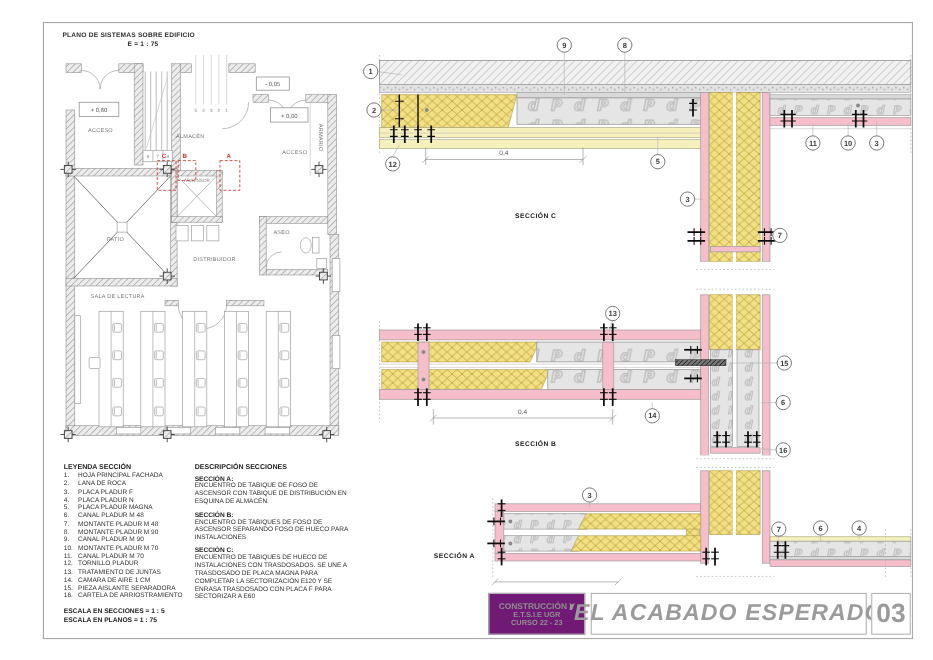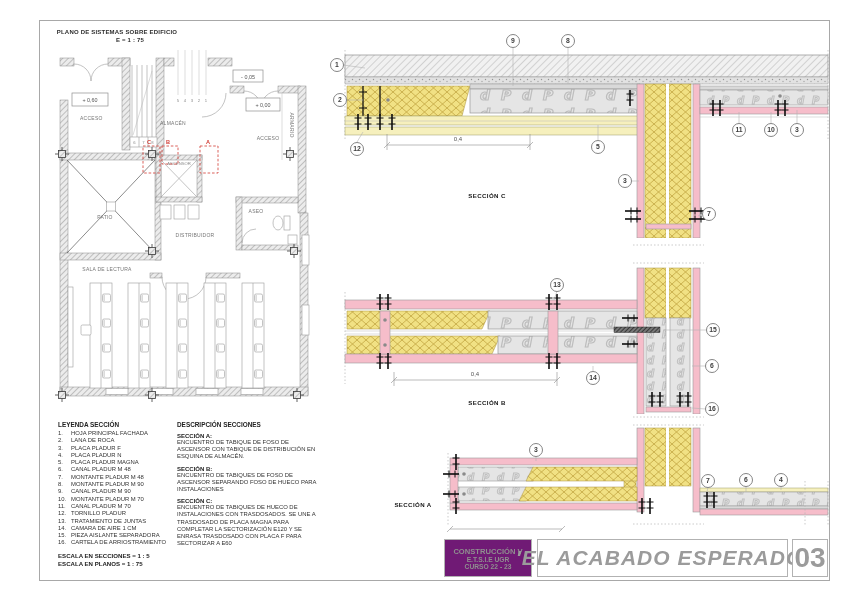--- a/index.html
+++ b/index.html
@@ -23,21 +23,21 @@
   .tblock{position:absolute;left:444px;top:539px;height:38px;display:flex;align-items:stretch;}
   .tb-org{width:86px;border:1.6px solid #b2b2b2;display:flex;flex-direction:column;
           justify-content:center;align-items:center;color:#8f8f8f;font-weight:700;background:#701a75;}
   .tb-org .l1{font-size:7.6px;}
   .tb-org .l2{font-size:6.7px;}
   .tb-org .l3{font-size:6.7px;}
   .tb-main{width:249px;margin-left:5px;border:1.6px solid #b2b2b2;display:flex;justify-content:center;
            align-items:center;font-size:21px;font-weight:700;font-style:italic;color:#9b9b9b;
            letter-spacing:1px;background:#fff;white-space:nowrap;}
   .tb-num{width:34px;margin-left:4px;border:1.6px solid #b2b2b2;display:flex;justify-content:center;
-          align-items:center;font-size:28px;font-weight:700;color:#9b9b9b;background:#fff;}
+          align-items:center;font-size:24px;font-weight:700;color:#9b9b9b;background:#fff;}
 
   
   .pl{fill:#fff;stroke:#9a9a9a;stroke-width:.6;}
   .pln{stroke:#9a9a9a;stroke-width:.6;fill:none;}
   .plt{stroke:#b9b9b9;stroke-width:.5;fill:none;}
   .wall{fill:url(#pWall);stroke:#8a8a8a;stroke-width:.5;}
   .ptxt{font-size:5px;fill:#767676;letter-spacing:.25px;}
   .ptxtc{font-size:5px;fill:#767676;letter-spacing:.25px;text-anchor:middle;}
   .ptiny{font-size:4.2px;fill:#8a8a8a;text-anchor:middle;}
   .ptitle{font-size:6px;font-weight:700;fill:#2d2d2d;text-anchor:middle;letter-spacing:.2px;}

